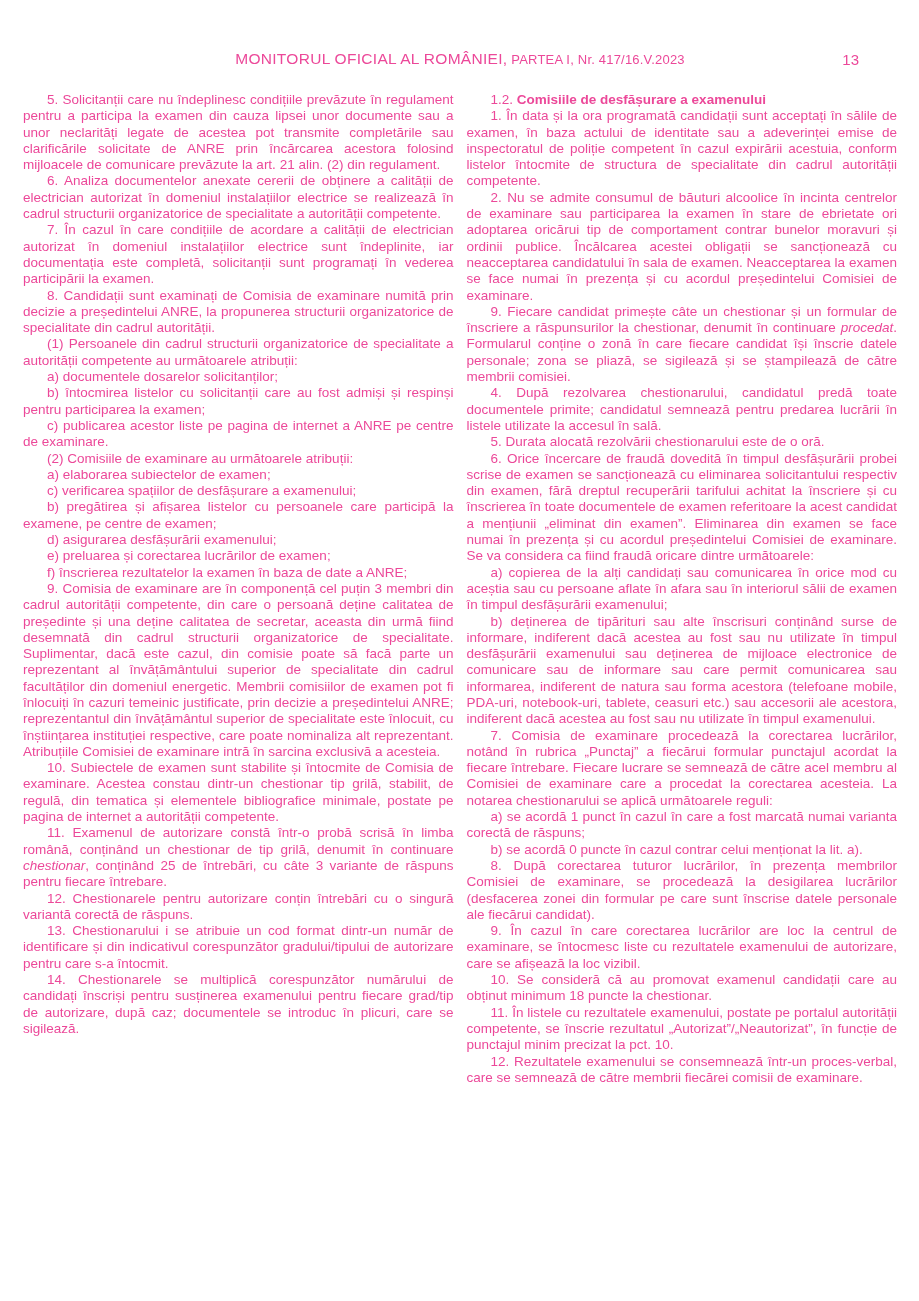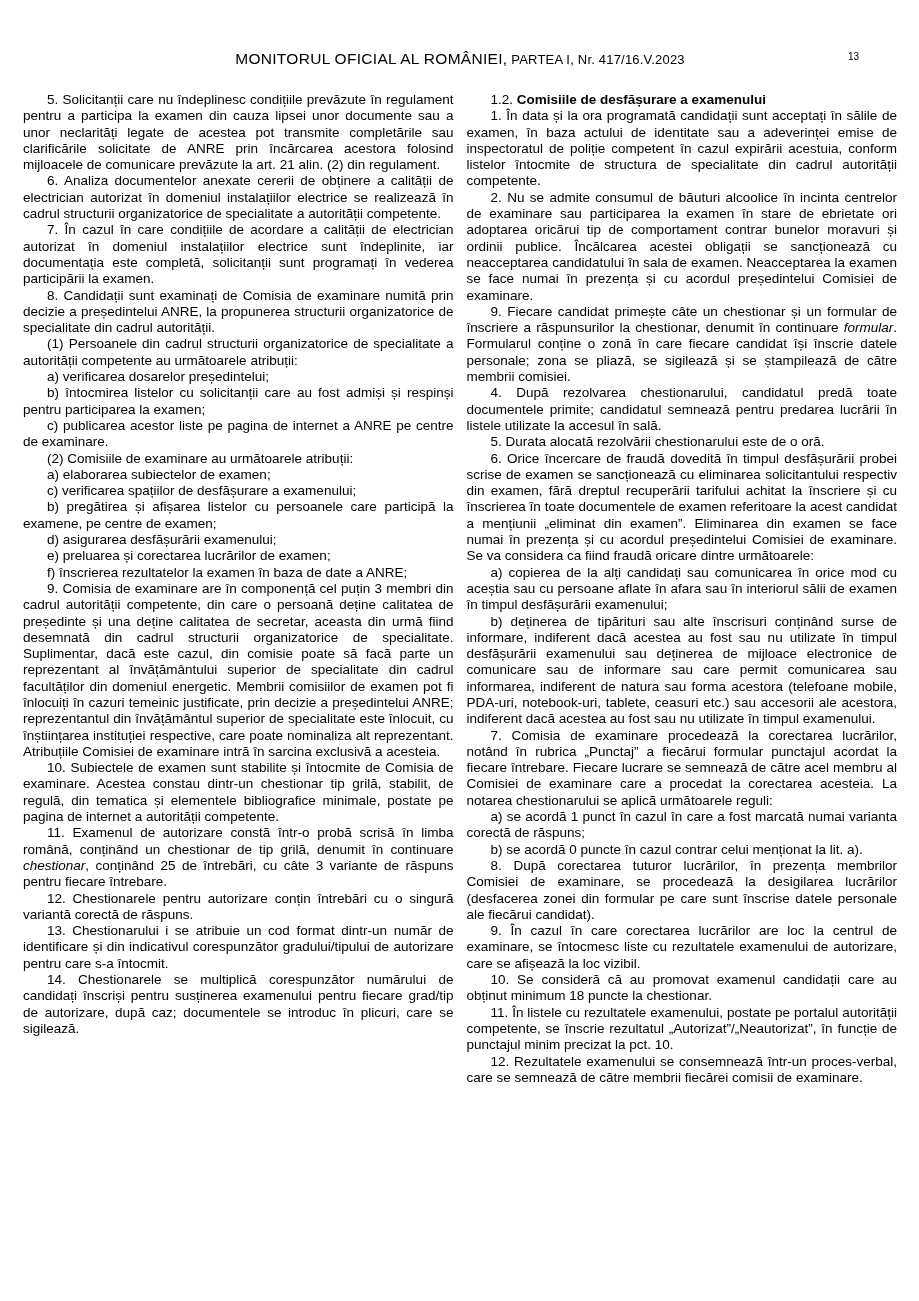--- a/index.html
+++ b/index.html
@@ -5,21 +5,21 @@
   html, body {
     margin: 0;
     padding: 0;
     background: #ffffff;
   }
   .page {
     width: 919px;
     min-height: 1301px;
     box-sizing: border-box;
     background: #ffffff;
-    color: #000000;
+    color: #ec4899;
     font-family: "Liberation Sans", "DejaVu Sans", sans-serif;
     padding: 50px 22px 30px 23px;
   }
   .header {
     position: relative;
     text-align: center;
     margin-bottom: 24px;
     white-space: nowrap;
   }
   .title-main {
@@ -27,21 +27,21 @@
     letter-spacing: 0.3px;
   }
   .title-sub {
     font-size: 13px;
     letter-spacing: 0.2px;
   }
   .page-number {
     position: absolute;
     right: 38px;
     top: 1px;
-    font-size: 10px;
+    font-size: 15px;
   }
   .columns {
     display: flex;
     gap: 13px;
   }
   .col {
     flex: 1 1 0;
     min-width: 0;
     font-size: 13.5px;
     line-height: 16.3px;
@@ -62,42 +62,42 @@
     <span class="title-main">MONITORUL OFICIAL AL ROMÂNIEI,</span><span class="title-sub"> PARTEA I, Nr. 417/16.V.2023</span>
     <span class="page-number">13</span>
   </div>
   <div class="columns">
     <div class="col" id="col-left">
         <p class="para"><span>5. Solicitanții care nu îndeplinesc condițiile prevăzute în regulament pentru a participa la examen din cauza lipsei unor documente sau a unor neclarități legate de acestea pot transmite completările sau clarificările solicitate de ANRE prin încărcarea acestora folosind mijloacele de comunicare prevăzute la art. 21 alin. (2) din regulament.</span></p>
         <p class="para"><span>6. Analiza documentelor anexate cererii de obținere a calității de electrician autorizat în domeniul instalațiilor electrice se realizează în cadrul structurii organizatorice de specialitate a autorității competente.</span></p>
         <p class="para"><span>7. În cazul în care condițiile de acordare a calității de electrician autorizat în domeniul instalațiilor electrice sunt îndeplinite, iar documentația este completă, solicitanții sunt programați în vederea participării la examen.</span></p>
         <p class="para"><span>8. Candidații sunt examinați de Comisia de examinare numită prin decizie a președintelui ANRE, la propunerea structurii organizatorice de specialitate din cadrul autorității.</span></p>
         <p class="para"><span>(1) Persoanele din cadrul structurii organizatorice de specialitate a autorității competente au următoarele atribuții:</span></p>
-        <p class="para"><span>a) verificarea dosarelor președintelui;</span></p>
+        <p class="para"><span>a) documentele dosarelor solicitanților;</span></p>
         <p class="para"><span>b) întocmirea listelor cu solicitanții care au fost admiși și respinși pentru participarea la examen;</span></p>
         <p class="para"><span>c) publicarea acestor liste pe pagina de internet a ANRE pe centre de examinare.</span></p>
         <p class="para"><span>(2) Comisiile de examinare au următoarele atribuții:</span></p>
         <p class="para"><span>a) elaborarea subiectelor de examen;</span></p>
         <p class="para"><span>c) verificarea spațiilor de desfășurare a examenului;</span></p>
         <p class="para"><span>b) pregătirea și afișarea listelor cu persoanele care participă la examene, pe centre de examen;</span></p>
         <p class="para"><span>d) asigurarea desfășurării examenului;</span></p>
         <p class="para"><span>e) preluarea și corectarea lucrărilor de examen;</span></p>
         <p class="para"><span>f) înscrierea rezultatelor la examen în baza de date a ANRE;</span></p>
         <p class="para"><span>9. Comisia de examinare are în componență cel puțin 3 membri din cadrul autorității competente, din care o persoană deține calitatea de președinte și una deține calitatea de secretar, aceasta din urmă fiind desemnată din cadrul structurii organizatorice de specialitate. Suplimentar, dacă este cazul, din comisie poate să facă parte un reprezentant al învățământului superior de specialitate din cadrul facultăților din domeniul energetic. Membrii comisiilor de examen pot fi înlocuiți în cazuri temeinic justificate, prin decizie a președintelui ANRE; reprezentantul din învățământul superior de specialitate este înlocuit, cu înștiințarea instituției respective, care poate nominaliza alt reprezentant. Atribuțiile Comisiei de examinare intră în sarcina exclusivă a acesteia.</span></p>
         <p class="para"><span>10. Subiectele de examen sunt stabilite și întocmite de Comisia de examinare. Acestea constau dintr-un chestionar tip grilă, stabilit, de regulă, din tematica și elementele bibliografice minimale, postate pe pagina de internet a autorității competente.</span></p>
         <p class="para"><span>11. Examenul de autorizare constă într-o probă scrisă în limba română, conținând un chestionar de tip grilă, denumit în continuare </span><span class="italic">chestionar</span><span>, conținând 25 de întrebări, cu câte 3 variante de răspuns pentru fiecare întrebare.</span></p>
         <p class="para"><span>12. Chestionarele pentru autorizare conțin întrebări cu o singură variantă corectă de răspuns.</span></p>
         <p class="para"><span>13. Chestionarului i se atribuie un cod format dintr-un număr de identificare și din indicativul corespunzător gradului/tipului de autorizare pentru care s-a întocmit.</span></p>
         <p class="para"><span>14. Chestionarele se multiplică corespunzător numărului de candidați înscriși pentru susținerea examenului pentru fiecare grad/tip de autorizare, după caz; documentele se introduc în plicuri, care se sigilează.</span></p>
       </div>
     <div class="col" id="col-right">
         <p class="para"><span>1.2. </span><span class="bold">Comisiile de desfășurare a examenului</span></p>
         <p class="para"><span>1. În data și la ora programată candidații sunt acceptați în sălile de examen, în baza actului de identitate sau a adeverinței emise de inspectoratul de poliție competent în cazul expirării acestuia, conform listelor întocmite de structura de specialitate din cadrul autorității competente.</span></p>
         <p class="para"><span>2. Nu se admite consumul de băuturi alcoolice în incinta centrelor de examinare sau participarea la examen în stare de ebrietate ori adoptarea oricărui tip de comportament contrar bunelor moravuri și ordinii publice. Încălcarea acestei obligații se sancționează cu neacceptarea candidatului în sala de examen. Neacceptarea la examen se face numai în prezența și cu acordul președintelui Comisiei de examinare.</span></p>
-        <p class="para"><span>9. Fiecare candidat primește câte un chestionar și un formular de înscriere a răspunsurilor la chestionar, denumit în continuare </span><span class="italic">formular</span><span>. Formularul conține o zonă în care fiecare candidat își înscrie datele personale; zona se pliază, se sigilează și se ștampilează de către membrii comisiei.</span></p>
+        <p class="para"><span>9. Fiecare candidat primește câte un chestionar și un formular de înscriere a răspunsurilor la chestionar, denumit în continuare </span><span class="italic">procedat</span><span>. Formularul conține o zonă în care fiecare candidat își înscrie datele personale; zona se pliază, se sigilează și se ștampilează de către membrii comisiei.</span></p>
         <p class="para"><span>4. După rezolvarea chestionarului, candidatul predă toate documentele primite; candidatul semnează pentru predarea lucrării în listele utilizate la accesul în sală.</span></p>
         <p class="para"><span>5. Durata alocată rezolvării chestionarului este de o oră.</span></p>
         <p class="para"><span>6. Orice încercare de fraudă dovedită în timpul desfășurării probei scrise de examen se sancționează cu eliminarea solicitantului respectiv din examen, fără dreptul recuperării tarifului achitat la înscriere și cu înscrierea în toate documentele de examen referitoare la acest candidat a mențiunii „eliminat din examen”. Eliminarea din examen se face numai în prezența și cu acordul președintelui Comisiei de examinare. Se va considera ca fiind fraudă oricare dintre următoarele:</span></p>
         <p class="para"><span>a) copierea de la alți candidați sau comunicarea în orice mod cu aceștia sau cu persoane aflate în afara sau în interiorul sălii de examen în timpul desfășurării examenului;</span></p>
         <p class="para"><span>b) deținerea de tipărituri sau alte înscrisuri conținând surse de informare, indiferent dacă acestea au fost sau nu utilizate în timpul desfășurării examenului sau deținerea de mijloace electronice de comunicare sau de informare sau care permit comunicarea sau informarea, indiferent de natura sau forma acestora (telefoane mobile, PDA-uri, notebook-uri, tablete, ceasuri etc.) sau accesorii ale acestora, indiferent dacă acestea au fost sau nu utilizate în timpul examenului.</span></p>
         <p class="para"><span>7. Comisia de examinare procedează la corectarea lucrărilor, notând în rubrica „Punctaj” a fiecărui formular punctajul acordat la fiecare întrebare. Fiecare lucrare se semnează de către acel membru al Comisiei de examinare care a procedat la corectarea acesteia. La notarea chestionarului se aplică următoarele reguli:</span></p>
         <p class="para"><span>a) se acordă 1 punct în cazul în care a fost marcată numai varianta corectă de răspuns;</span></p>
         <p class="para"><span>b) se acordă 0 puncte în cazul contrar celui menționat la lit. a).</span></p>
         <p class="para"><span>8. După corectarea tuturor lucrărilor, în prezența membrilor Comisiei de examinare, se procedează la desigilarea lucrărilor (desfacerea zonei din formular pe care sunt înscrise datele personale ale fiecărui candidat).</span></p>
         <p class="para"><span>9. În cazul în care corectarea lucrărilor are loc la centrul de examinare, se întocmesc liste cu rezultatele examenului de autorizare, care se afișează la loc vizibil.</span></p>

